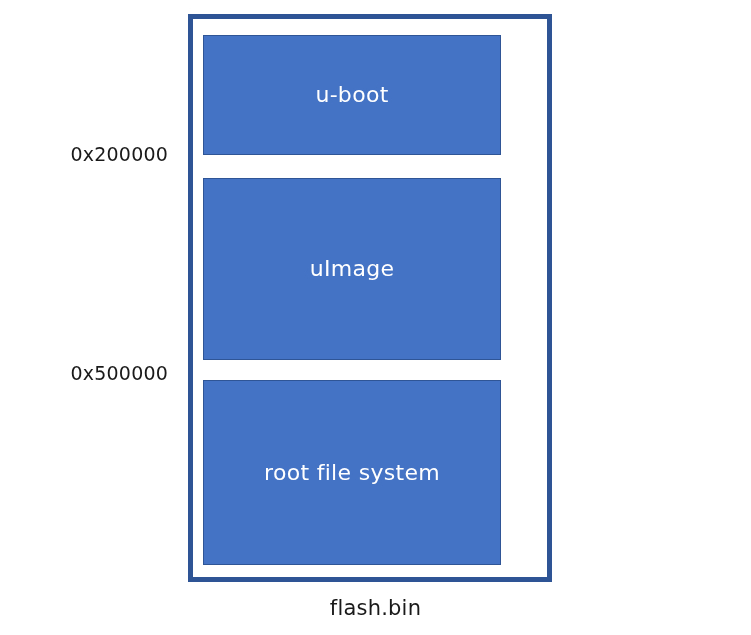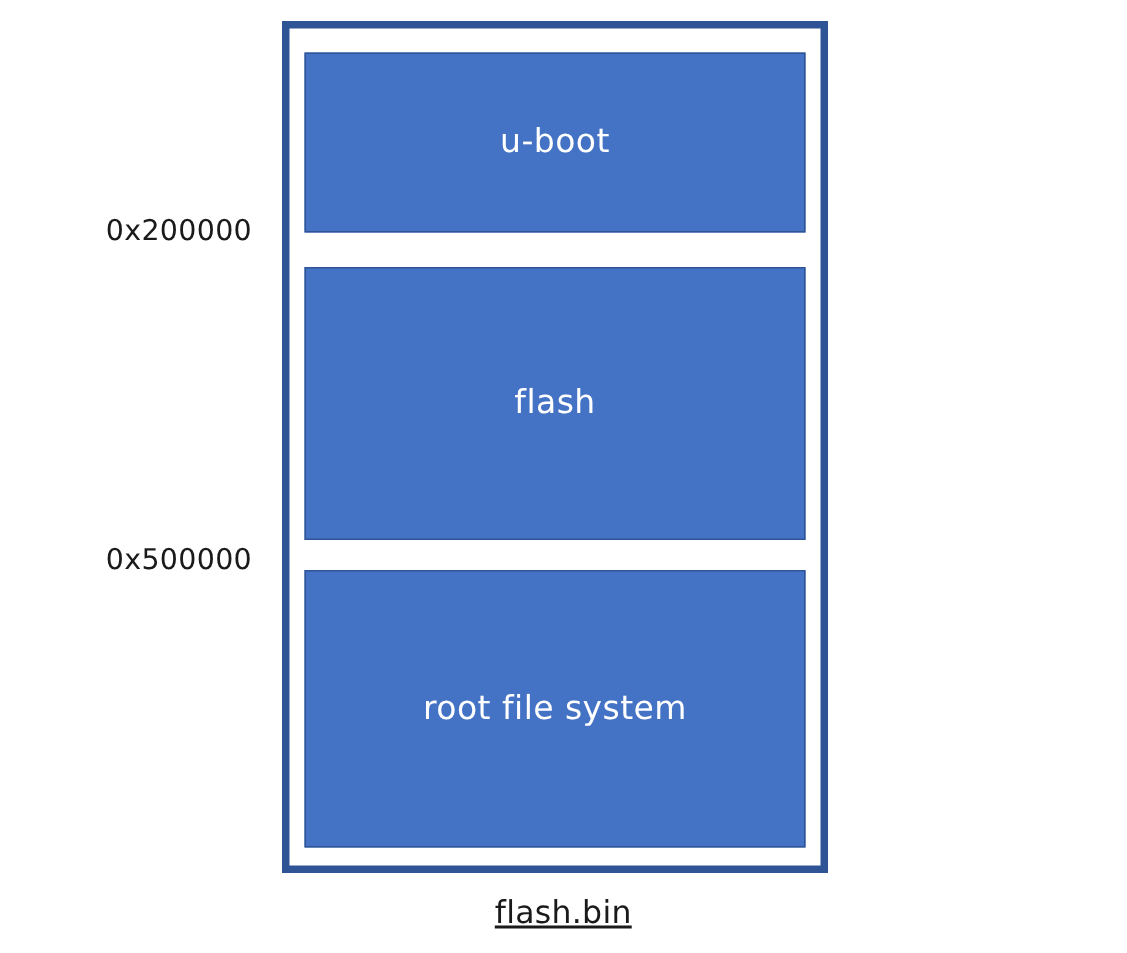--- a/index.html
+++ b/index.html
@@ -48,21 +48,21 @@
     height: 568px;  
     box-sizing: border-box;
     border: 5px solid #2e5496;
     background: #ffffff;
   }
 
   
   .partition {
     position: absolute;
     left: 10px;                
-    width: 334px;              
+    width: 298px;              
     box-sizing: border-box;
     background: #4472c4;
     border: 1px solid #2f5597;
     display: flex;
     align-items: center;
     justify-content: center;
   }
   .partition-label {
     color: #ffffff;
     font-size: 22px;
@@ -81,40 +81,39 @@
   #flash-caption {
     position: absolute;
     left: 0;
     top: 598px;
     width: 751px;
     text-align: center;
     color: #1a1a1a;
     font-size: 21px;
     line-height: 21px;
     letter-spacing: 0.2px;
-    text-decoration: underline;
   }
 </style>
 </head>
 <body>
 
 <div id="diagram-root">
 
   <div id="addr-label-0" class="addr-label">0x200000</div>
 
   <div id="addr-label-1" class="addr-label">0x500000</div>
 
   <div id="flash-frame">
 
     <div id="partition-uboot" class="partition">
       <span class="partition-label">u-boot</span>
     </div>
 
     <div id="partition-uimage" class="partition">
-      <span class="partition-label">flash</span>
+      <span class="partition-label">uImage</span>
     </div>
 
     <div id="partition-rootfs" class="partition">
       <span class="partition-label">root file system</span>
     </div>
 
   </div>
 
   <div id="flash-caption">flash.bin</div>
 

